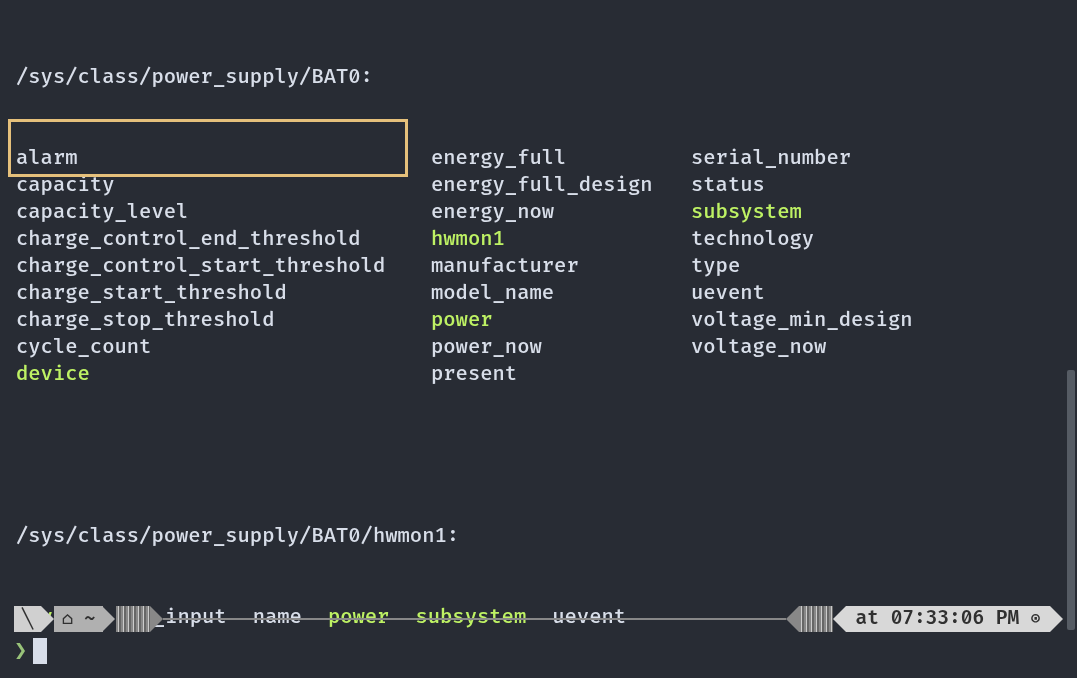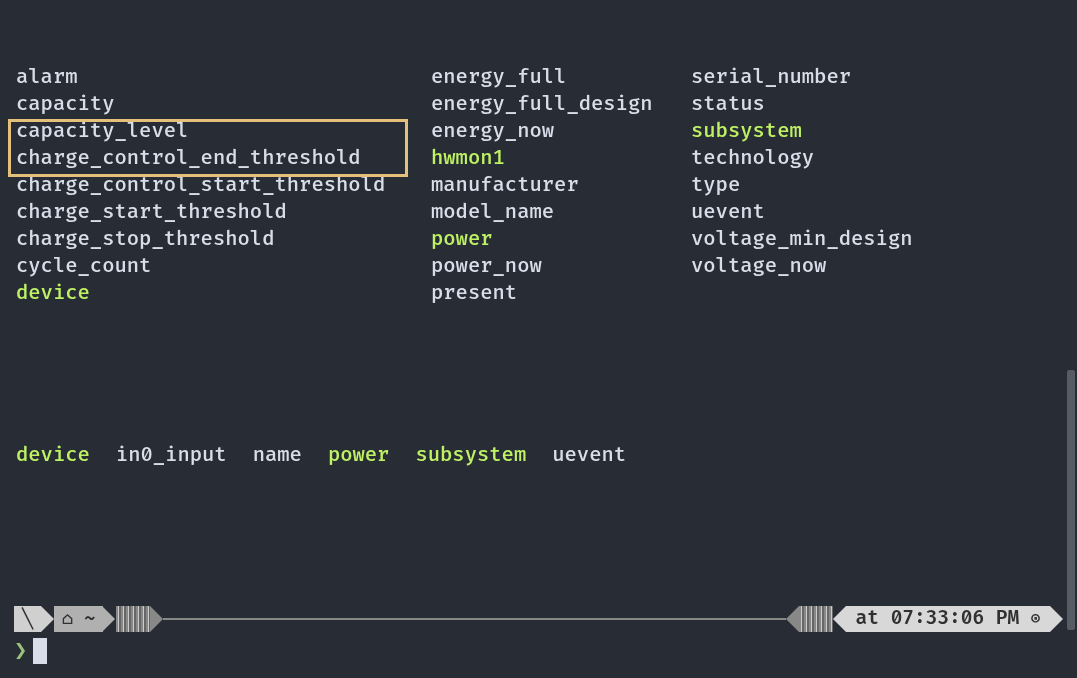--- a/index.html
+++ b/index.html
@@ -116,22 +116,24 @@
     top: 370px;
     height: 260px;
     background: #565c64;
     border-radius:2px;
   }
 </style>
 </head>
 <body>
 
 <div class="term">
+  <div class="hdr">/sys/class/power_supply/BAT0:</div>
   <div id="bat0cols"><div class="row"><span class="col1 norm">alarm</span><span class="col2 norm">energy_full</span><span class="col3 norm">serial_number</span></div><div class="row"><span class="col1 norm">capacity</span><span class="col2 norm">energy_full_design</span><span class="col3 norm">status</span></div><div class="row"><span class="col1 norm">capacity_level</span><span class="col2 norm">energy_now</span><span class="col3 link">subsystem</span></div><div class="row"><span class="col1 norm">charge_control_end_threshold</span><span class="col2 link">hwmon1</span><span class="col3 norm">technology</span></div><div class="row"><span class="col1 norm">charge_control_start_threshold</span><span class="col2 norm">manufacturer</span><span class="col3 norm">type</span></div><div class="row"><span class="col1 norm">charge_start_threshold</span><span class="col2 norm">model_name</span><span class="col3 norm">uevent</span></div><div class="row"><span class="col1 norm">charge_stop_threshold</span><span class="col2 link">power</span><span class="col3 norm">voltage_min_design</span></div><div class="row"><span class="col1 norm">cycle_count</span><span class="col2 norm">power_now</span><span class="col3 norm">voltage_now</span></div><div class="row"><span class="col1 link">device</span><span class="col2 norm">present</span><span class="col3"></span></div></div>
   <div style="height:27px"></div>
+  <div class="hdr">/sys/class/power_supply/BAT0/hwmon1:</div>
   <div id="hwmon1row"><div class="listrow"><span class="link" style="margin-right: 26px;">device</span><span class="norm" style="margin-right: 26px;">in0_input</span><span class="norm" style="margin-right: 26px;">name</span><span class="link" style="margin-right: 26px;">power</span><span class="link" style="margin-right: 26px;">subsystem</span><span class="norm" style="margin-right: 26px;">uevent</span></div></div>
   
   
   
   
   
   
 </div>
 
 <div class="highlight-box"></div>

